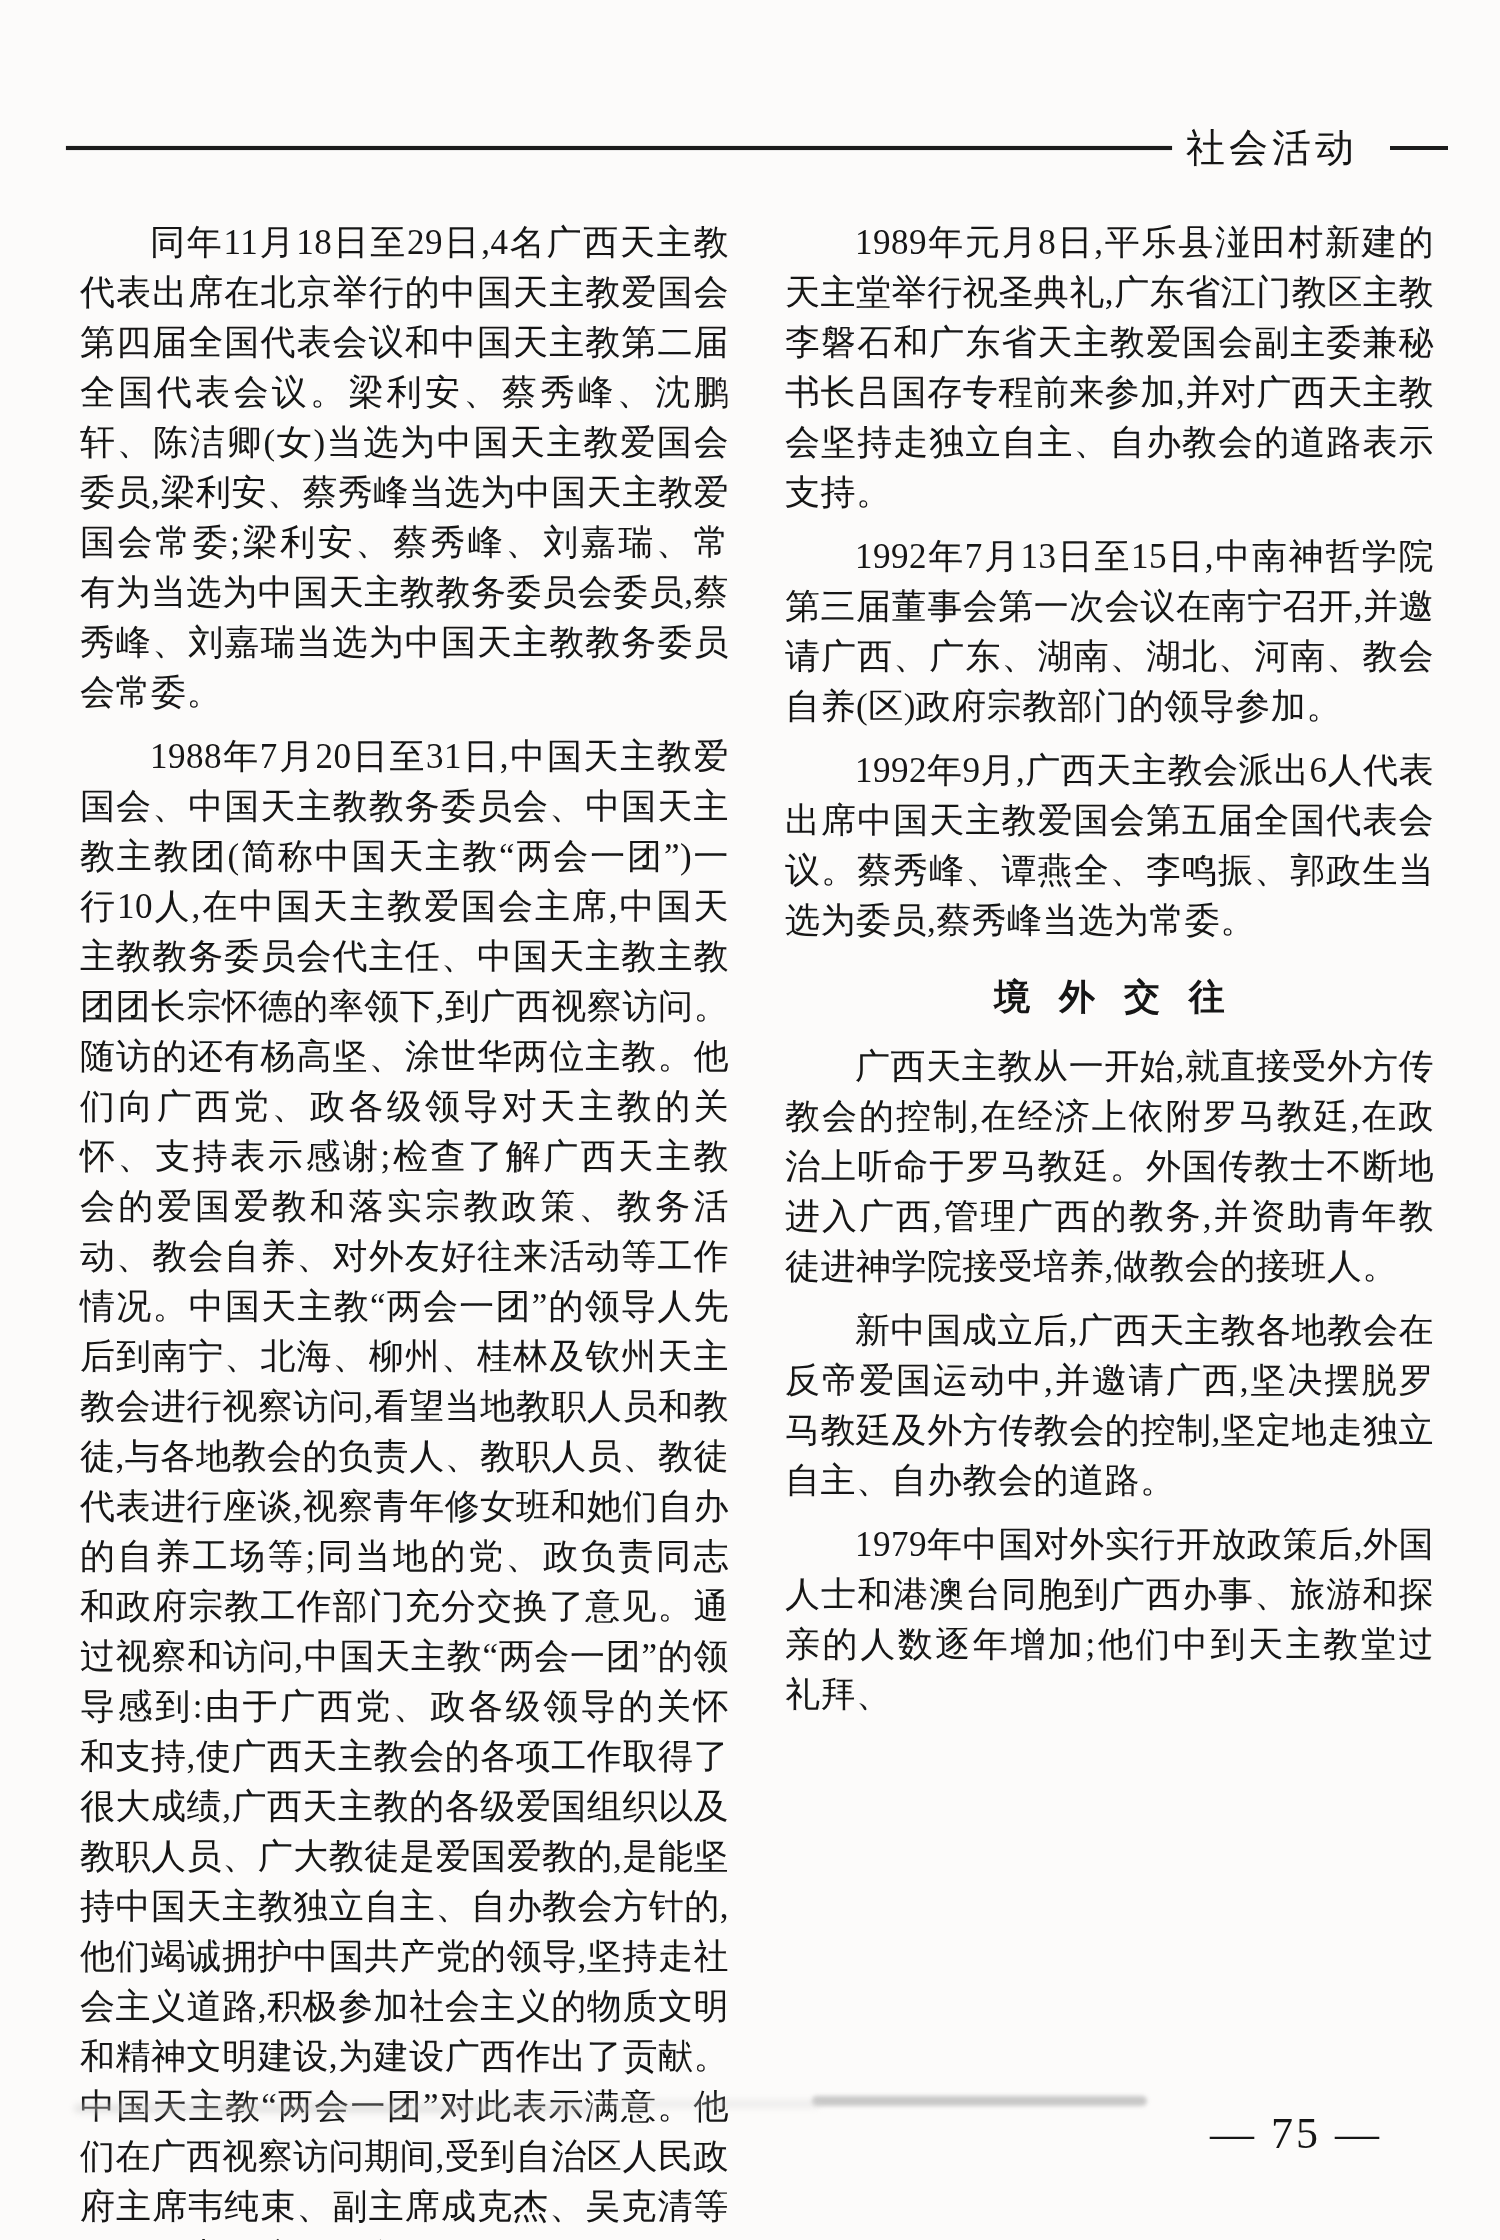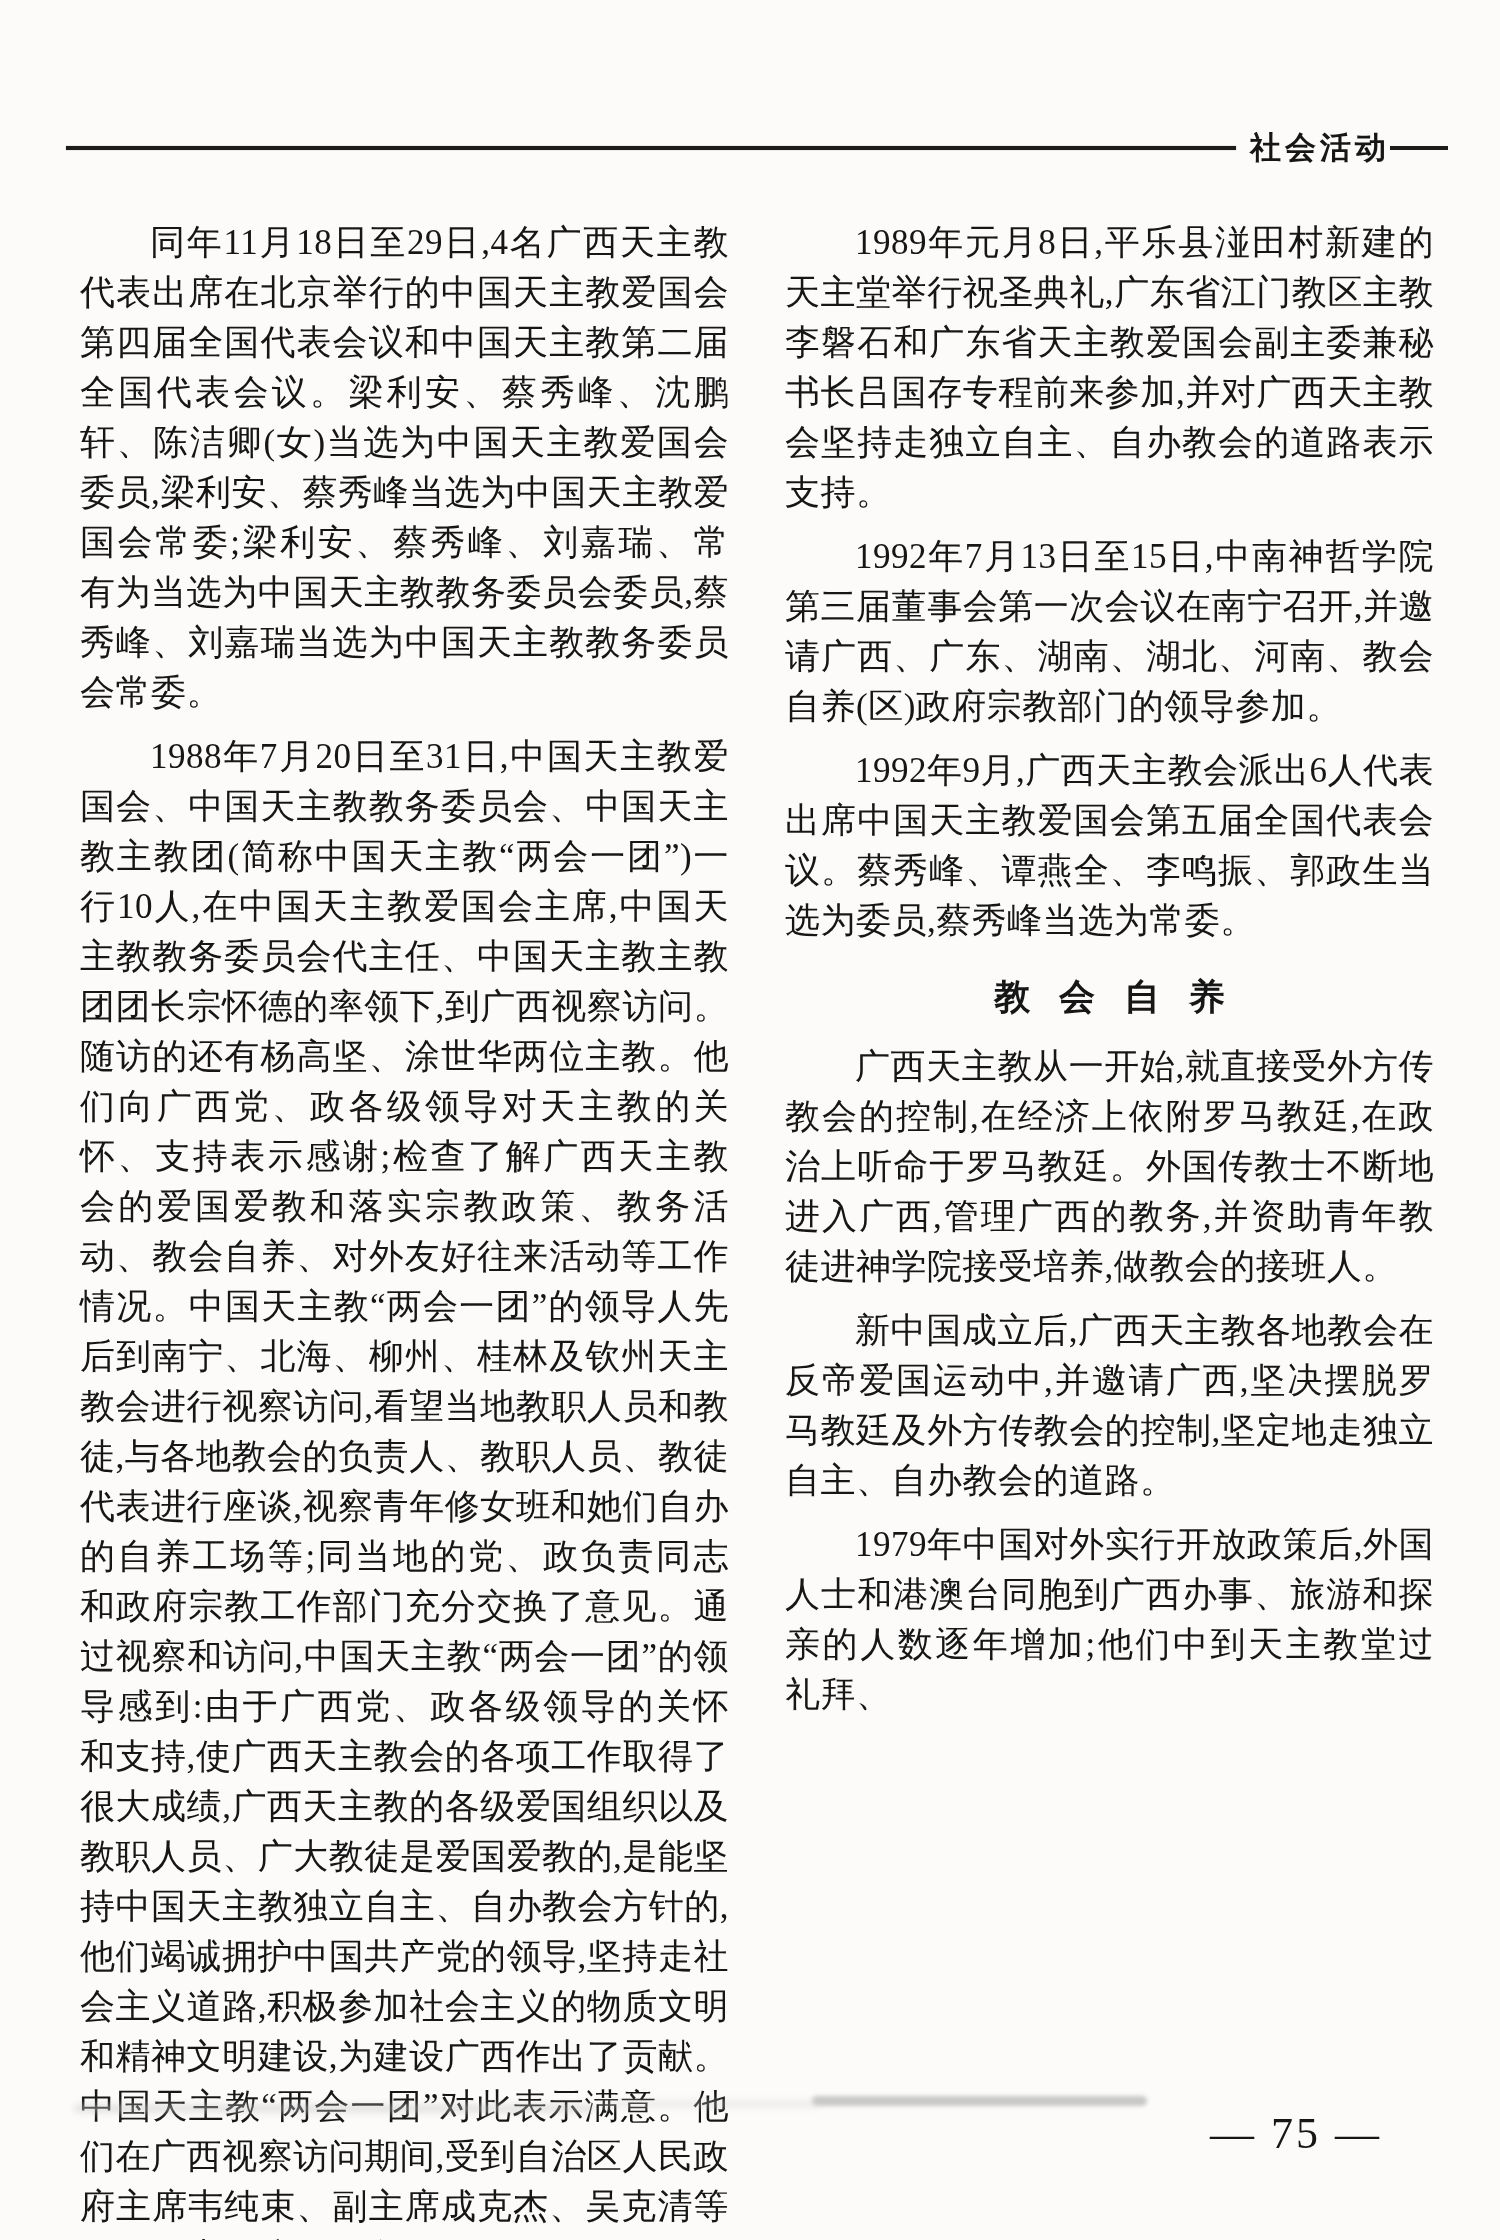--- a/index.html
+++ b/index.html
@@ -19,25 +19,25 @@
   
   .header{
     margin-top:128px;
     height:40px;
     display:flex;
     align-items:center;
   }
   .rule{background:#1c1c1c;}
   .rule.long{flex:1;height:4px;box-shadow:0 0 1px #555;}
   .htitle{
-    font-size:31px;
-    font-weight:bold;
+    font-size:39px;
+    font-weight:normal;
     font-family:"Liberation Sans","DejaVu Sans",sans-serif;
     letter-spacing:4px;
-    margin:0 0 0 14px;
+    margin:0 32px 0 14px;
     white-space:nowrap;
   }
   .rule.short{width:58px;height:4px;}
   
   .columns{
     display:flex;
     gap:28px;
     margin-top:36px;
   }
   .col{
@@ -89,21 +89,21 @@
 
     <div class="col">
       <p class="para">同年11月18日至29日,4名广西天主教代表出席在北京举行的中国天主教爱国会第四届全国代表会议和中国天主教第二届全国代表会议。梁利安、蔡秀峰、沈鹏轩、陈洁卿(女)当选为中国天主教爱国会委员,梁利安、蔡秀峰当选为中国天主教爱国会常委;梁利安、蔡秀峰、刘嘉瑞、常有为当选为中国天主教教务委员会委员,蔡秀峰、刘嘉瑞当选为中国天主教教务委员会常委。</p>
       <p class="para">1988年7月20日至31日,中国天主教爱国会、中国天主教教务委员会、中国天主教主教团(简称中国天主教“两会一团”)一行10人,在中国天主教爱国会主席,中国天主教教务委员会代主任、中国天主教主教团团长宗怀德的率领下,到广西视察访问。随访的还有杨高坚、涂世华两位主教。他们向广西党、政各级领导对天主教的关怀、支持表示感谢;检查了解广西天主教会的爱国爱教和落实宗教政策、教务活动、教会自养、对外友好往来活动等工作情况。中国天主教“两会一团”的领导人先后到南宁、北海、柳州、桂林及钦州天主教会进行视察访问,看望当地教职人员和教徒,与各地教会的负责人、教职人员、教徒代表进行座谈,视察青年修女班和她们自办的自养工场等;同当地的党、政负责同志和政府宗教工作部门充分交换了意见。通过视察和访问,中国天主教“两会一团”的领导感到:由于广西党、政各级领导的关怀和支持,使广西天主教会的各项工作取得了很大成绩,广西天主教的各级爱国组织以及教职人员、广大教徒是爱国爱教的,是能坚持中国天主教独立自主、自办教会方针的,他们竭诚拥护中国共产党的领导,坚持走社会主义道路,积极参加社会主义的物质文明和精神文明建设,为建设广西作出了贡献。中国天主教“两会一团”对此表示满意。他们在广西视察访问期间,受到自治区人民政府主席韦纯束、副主席成克杰、吴克清等领导同志的接见。自</p>
     </div>
 
     <div class="col">
       <p class="para">1989年元月8日,平乐县湴田村新建的天主堂举行祝圣典礼,广东省江门教区主教李磐石和广东省天主教爱国会副主委兼秘书长吕国存专程前来参加,并对广西天主教会坚持走独立自主、自办教会的道路表示支持。</p>
       <p class="para">1992年7月13日至15日,中南神哲学院第三届董事会第一次会议在南宁召开,并邀请广西、广东、湖南、湖北、河南、教会自养(区)政府宗教部门的领导参加。</p>
       <p class="para">1992年9月,广西天主教会派出6人代表出席中国天主教爱国会第五届全国代表会议。蔡秀峰、谭燕全、李鸣振、郭政生当选为委员,蔡秀峰当选为常委。</p>
-      <h2 class="section-heading">教会自养</h2>
+      <h2 class="section-heading">境外交往</h2>
       <p class="para">广西天主教从一开始,就直接受外方传教会的控制,在经济上依附罗马教廷,在政治上听命于罗马教廷。外国传教士不断地进入广西,管理广西的教务,并资助青年教徒进神学院接受培养,做教会的接班人。</p>
       <p class="para">新中国成立后,广西天主教各地教会在反帝爱国运动中,并邀请广西,坚决摆脱罗马教廷及外方传教会的控制,坚定地走独立自主、自办教会的道路。</p>
       <p class="para">1979年中国对外实行开放政策后,外国人士和港澳台同胞到广西办事、旅游和探亲的人数逐年增加;他们中到天主教堂过礼拜、</p>
     </div>
 
   </div>
 
   <div class="smudge smudge-a"></div>
   <div class="smudge smudge-b"></div>
   <div class="smudge smudge-c"></div>

